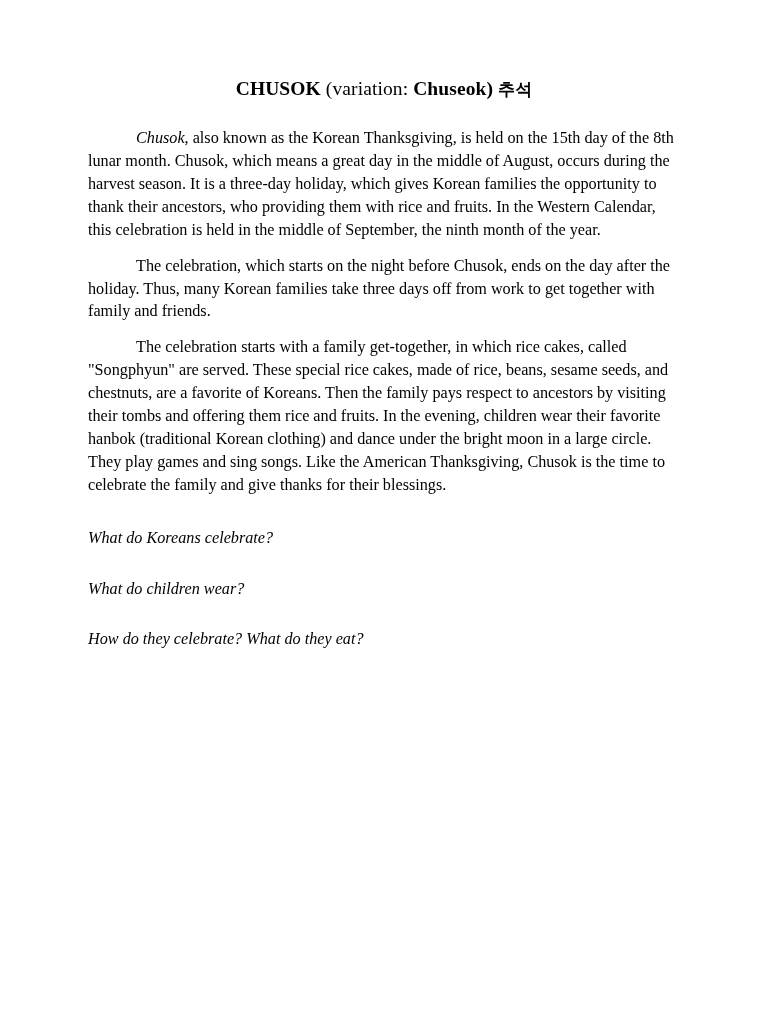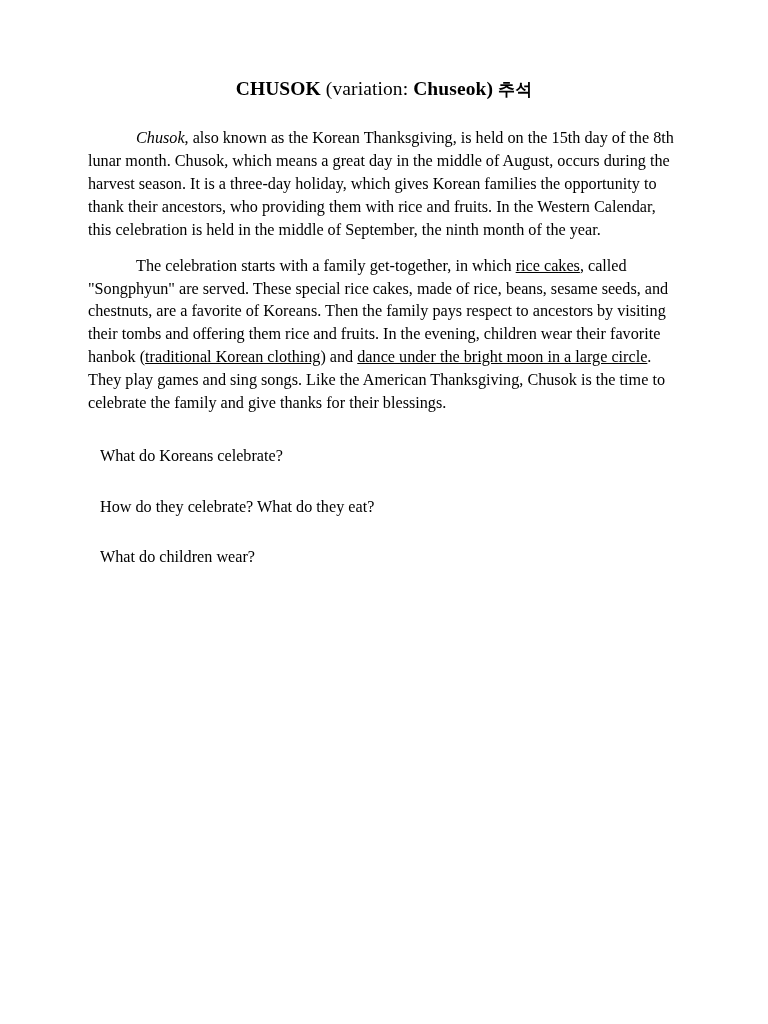--- a/index.html
+++ b/index.html
@@ -39,65 +39,68 @@
   p.body-para {
     font-size: 16.2px;
     line-height: 1.415;
     margin: 3px 0 13px 0;
     text-align: left;
     text-indent: 48px;
   }
   p.question {
     font-size: 16.2px;
     line-height: 1.4;
-    margin: 12px;
+    margin: 0;
     text-indent: 0;
+    font-style: italic;
   }
   .q-block {
     margin-top: 28px;
   }
   .q-block.first {
     margin-top: 30px;
   }
   .italic {
     font-style: italic;
   }
   .underline {
-    text-decoration: underline;
   }
 </style>
 </head>
 <body>
 
 <div class="page">
 
   <h1 class="doc-title">
     <span>CHUSOK</span>
     <span class="variation-word">(variation:</span>
     <span>Chuseok)</span>
     <span class="hangul">추석</span>
   </h1>
 
   <div>
     <p class="body-para">
       <span class="italic">Chusok</span><span>, also known as the Korean Thanksgiving, is held on the 15th day of the 8th lunar month.  Chusok, which means a great day in the middle of August, occurs during the harvest season.  It is a three-day holiday, which gives Korean families the opportunity to thank their ancestors, who providing them with rice and fruits. In the Western Calendar, this celebration is held in the middle of September, the ninth month of the year.</span>
     </p>
 
+    <p class="body-para">
+      <span>The celebration, which starts on the night before Chusok, ends on the day after the holiday. Thus, many Korean families take three days off from work to get together with family and friends.</span>
+    </p>
 
     <p class="body-para">
       <span>The celebration starts with a family get-together, in which </span><span class="underline">rice cakes</span><span>, called "Songphyun" are served. These special rice cakes, made of rice, beans, sesame seeds, and chestnuts, are a favorite of Koreans.  Then the family pays respect to ancestors by visiting their tombs and offering them rice and fruits.   In the evening, children wear their favorite hanbok  (</span><span class="underline">traditional Korean clothing</span><span>) and </span><span class="underline">dance under the bright moon in a large circle</span><span>. They play games and sing songs. Like the American Thanksgiving, Chusok is the time to celebrate the family and give thanks for their blessings.</span>
     </p>
 
   </div>
 
   <div>
     <div class="q-block first">
       <p class="question">What do Koreans celebrate?</p>
     </div>
     <div class="q-block">
-      <p class="question">How do they celebrate?  What do they eat?</p>
+      <p class="question">What do children wear?</p>
     </div>
     <div class="q-block">
-      <p class="question">What do children wear?</p>
+      <p class="question">How do they celebrate?  What do they eat?</p>
     </div>
   </div>
 
 </div>
 
 </body></html>

